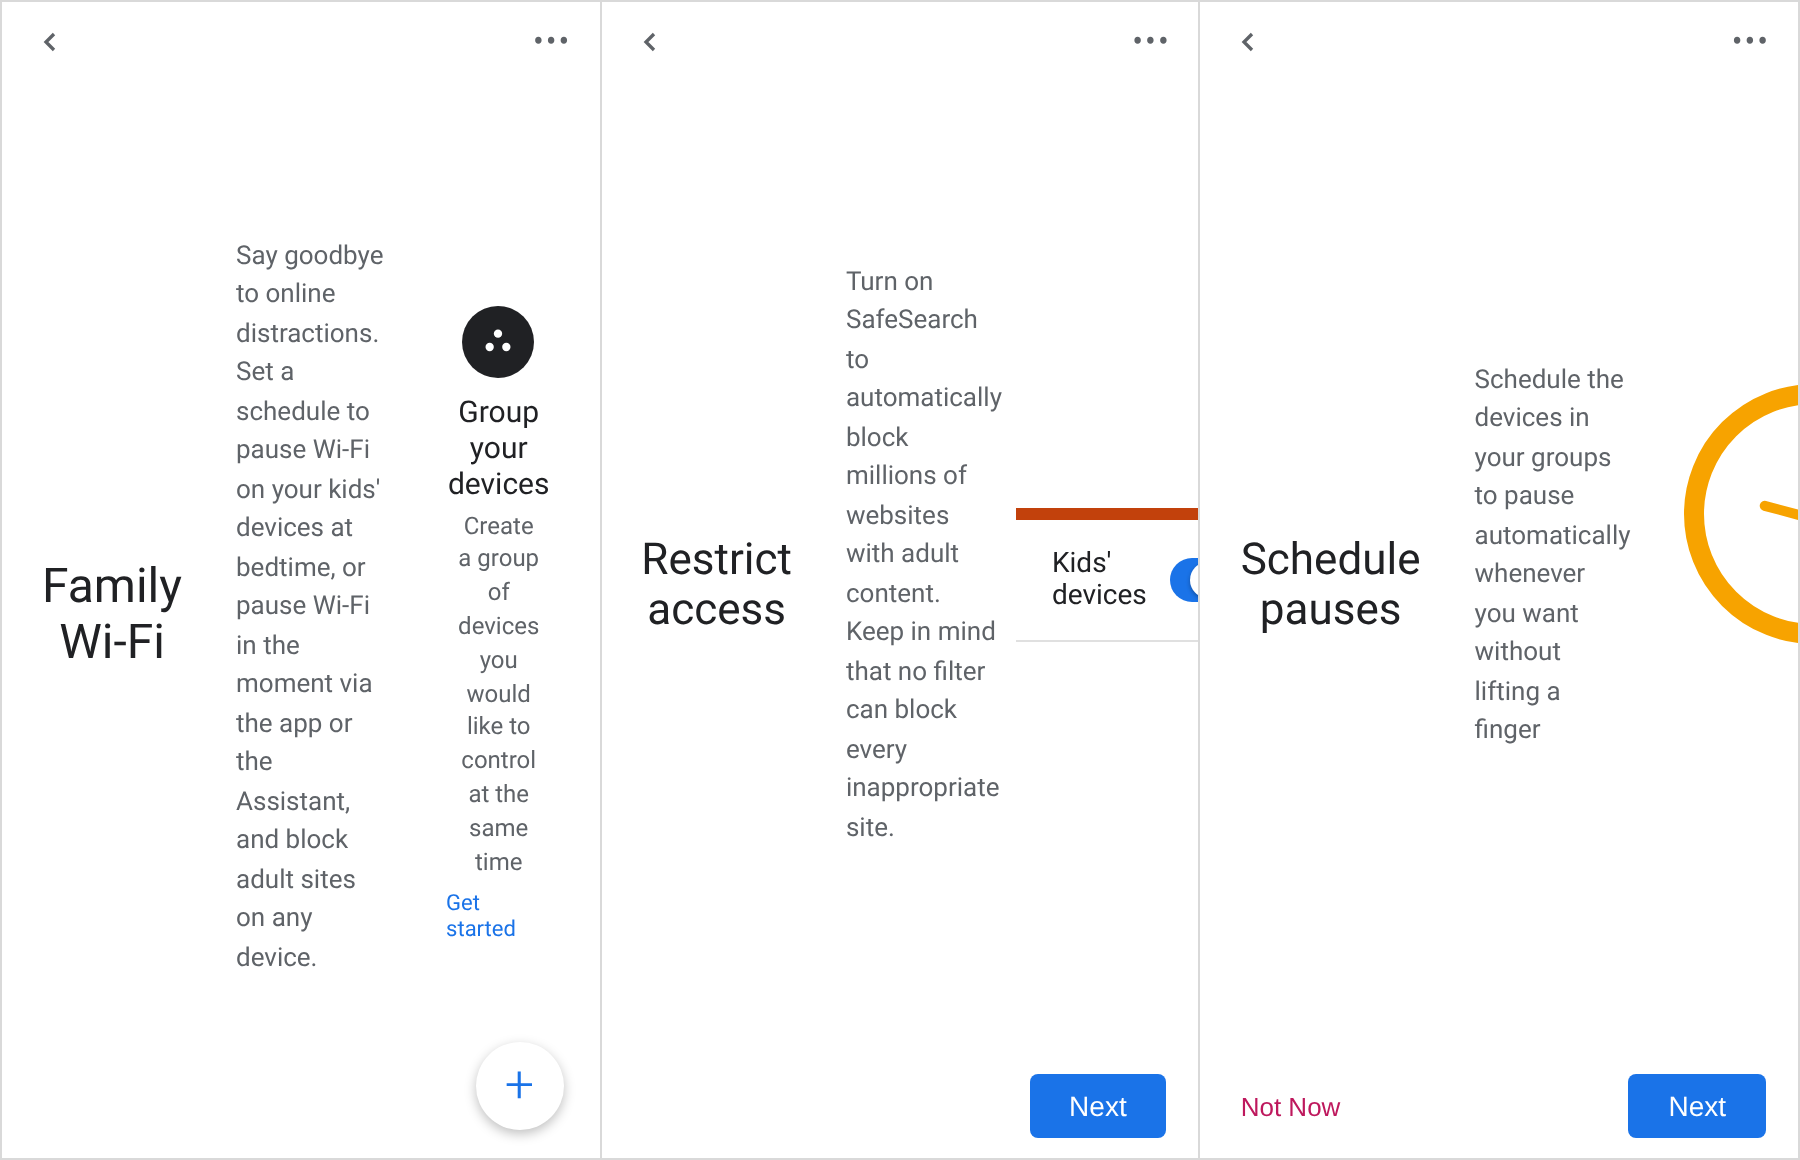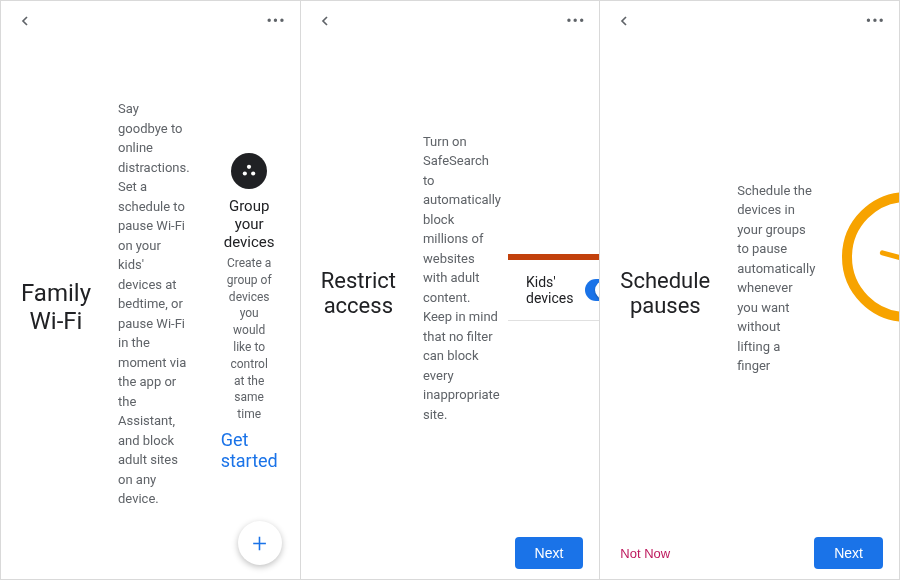--- a/index.html
+++ b/index.html
@@ -17,21 +17,21 @@
     .content { flex: 1 1 auto; display:flex; flex-direction:row; align-items:center; padding: 12px 20px 0 20px; overflow:hidden;gap:23px; }
     .title { font-size: 22px; font-weight: 400; color:#202124; margin-top: 24px; margin-bottom: 12px; text-align:center; }
     .title.main { margin-top: 0; font-size: 24px; }
     .subtitle { font-size: 13px; color:#5f6368; line-height:1.5; margin-bottom: 18px; padding: 0 4px; }
 
     
     .section { padding: 14px 4px 16px; display:flex; flex-direction:column; align-items:center; width:100%; }
     .section + .section { border-top: 3px solid #22c55e; }
     .section-title { font-size: 15px; color:#202124; margin-top: 8px; margin-bottom: 4px; text-align:center; }
     .section-desc { font-size: 12px; color:#5f6368; text-align:center; line-height:1.4; padding: 0 6px; }
-    .link { color:#1a73e8; font-size: 18px; margin-top: 6px; cursor:pointer; }
+    .link { color:#1a73e8; font-size: 11px; margin-top: 6px; cursor:pointer; }
 
     
     .circle-icon { width:36px; height:36px; border-radius:50%; display:flex; align-items:center; justify-content:center; }
     .clock-ring { border: 3px solid #202124; }
     .clock-ring svg { display:block; }
     .dots-circle { background:#202124; }
 
     
     .fab { position:absolute; bottom:14px; right:18px; width:44px; height:44px; border-radius:50%; background:#fff; box-shadow: 0 2px 6px rgba(0,0,0,.25); display:flex; align-items:center; justify-content:center; color:#1a73e8; font-size:26px; font-weight:300; cursor:pointer; }
 

